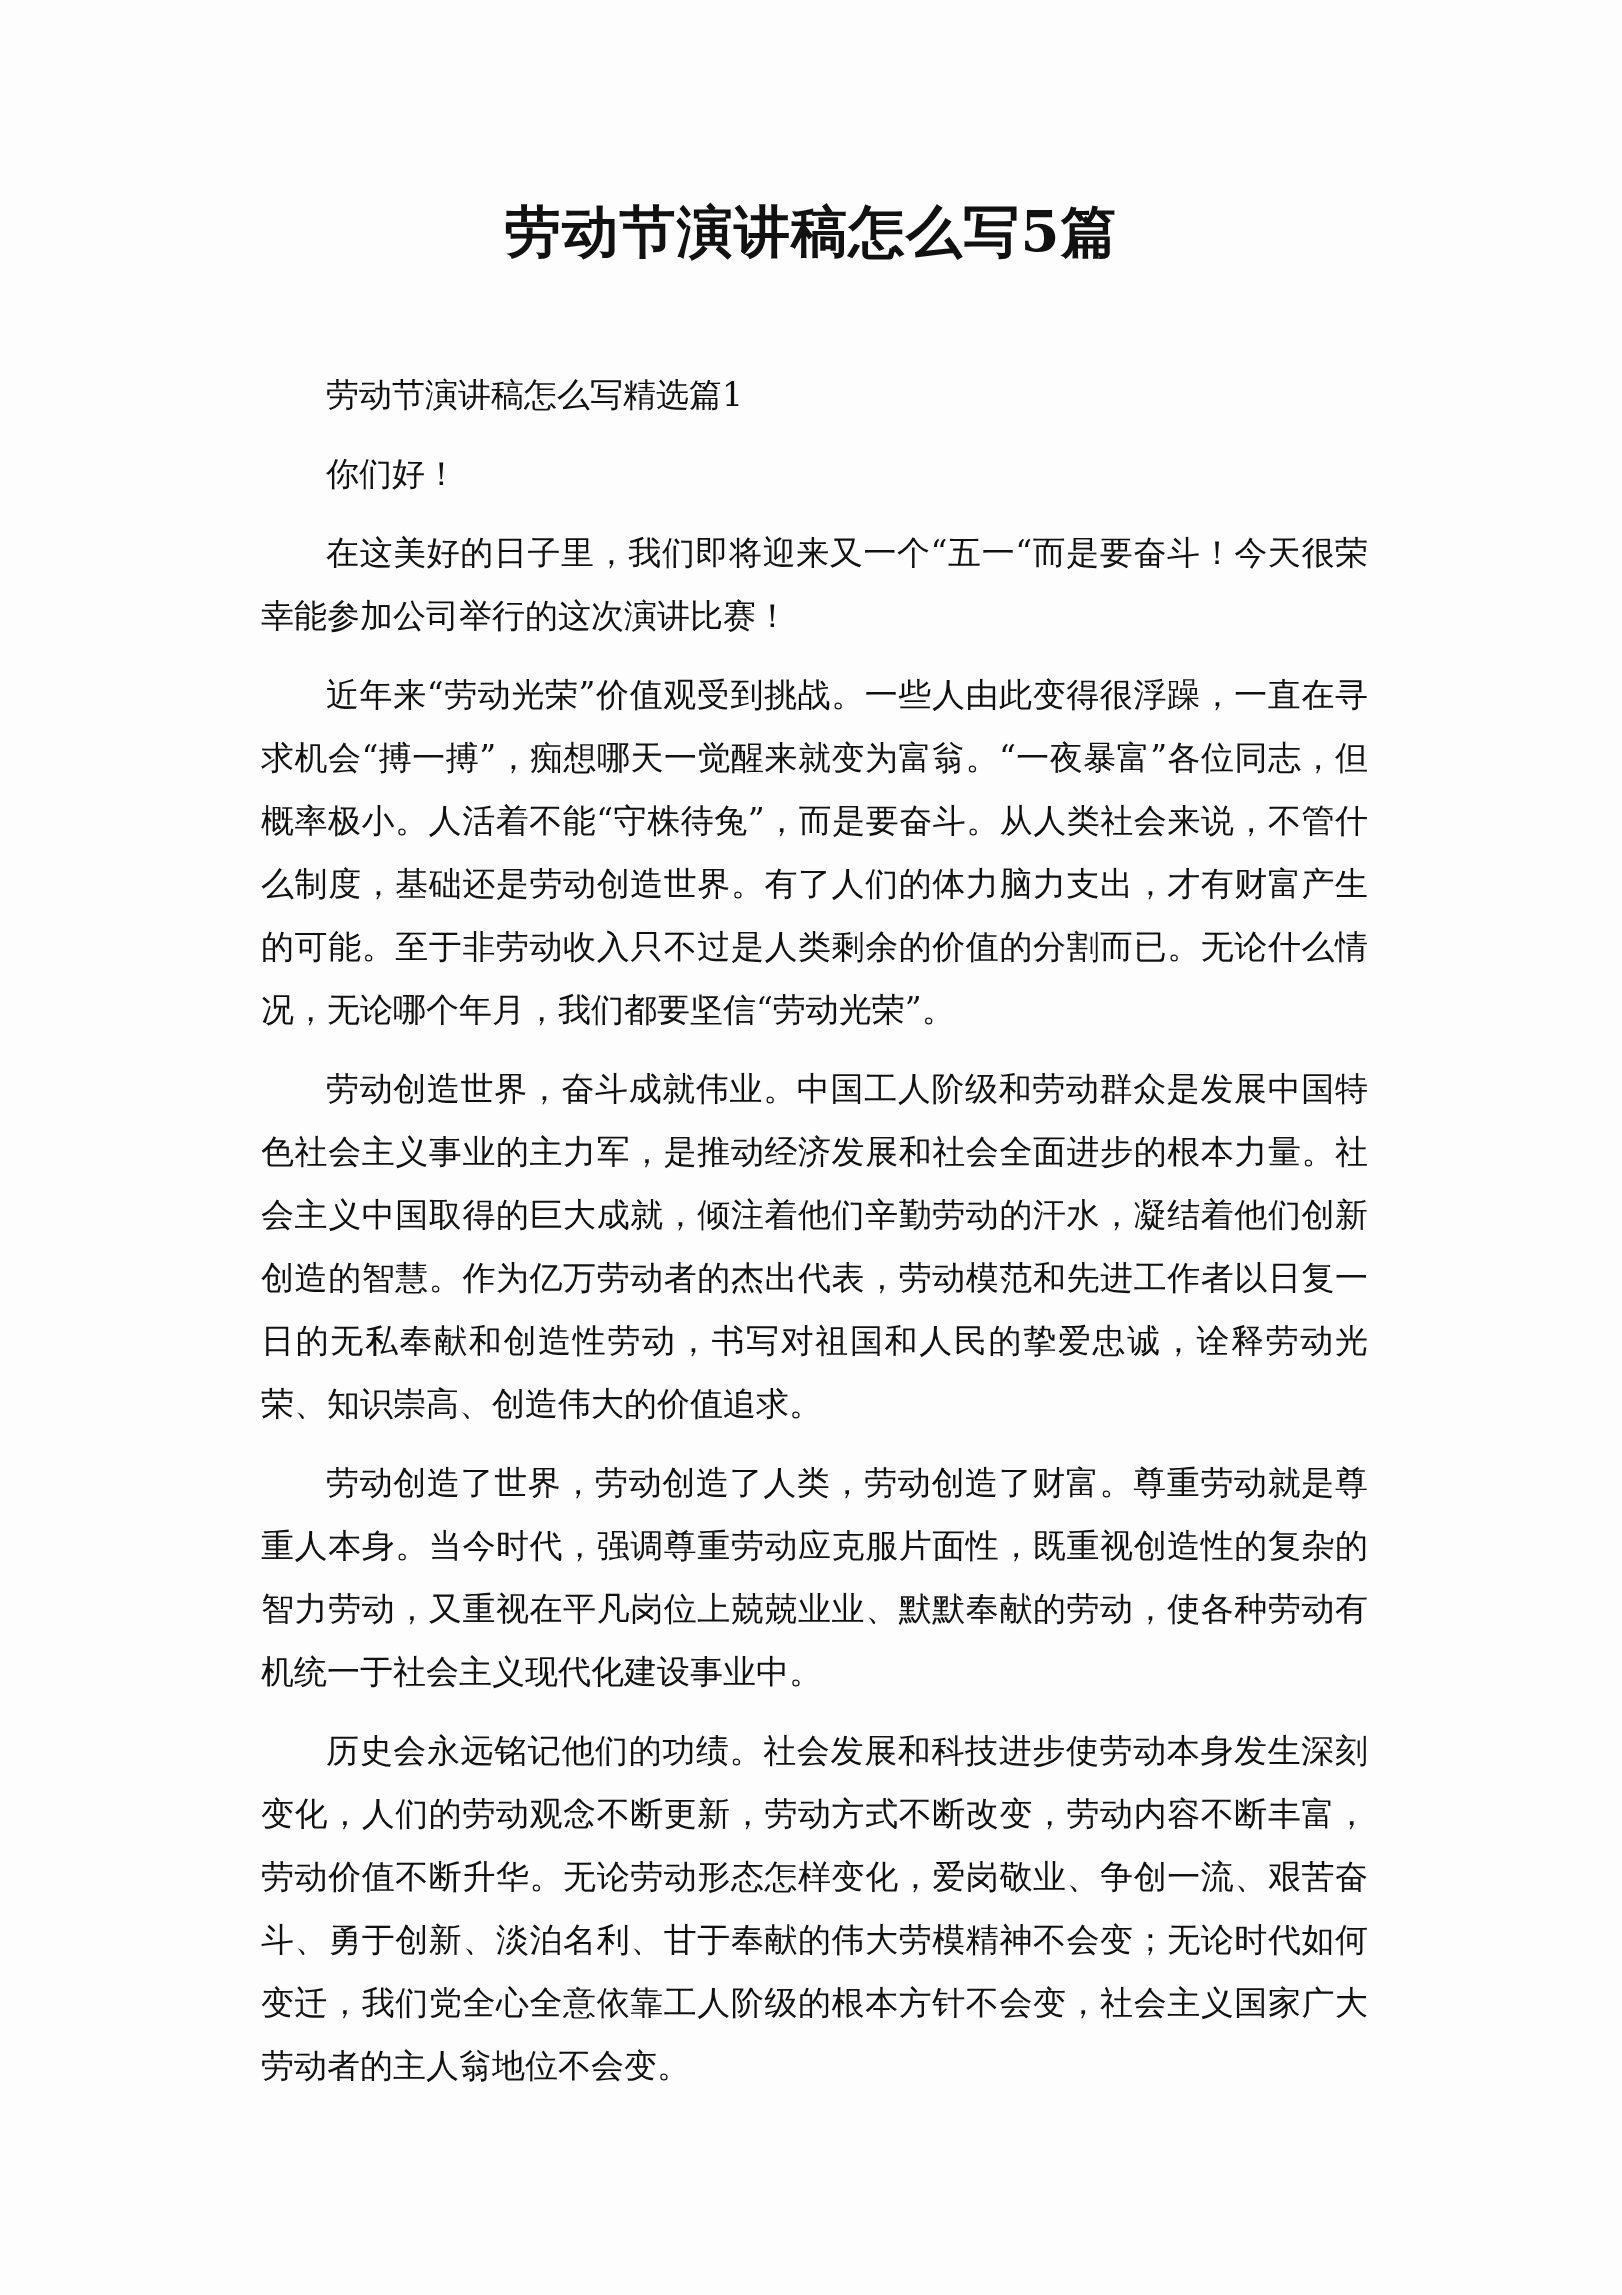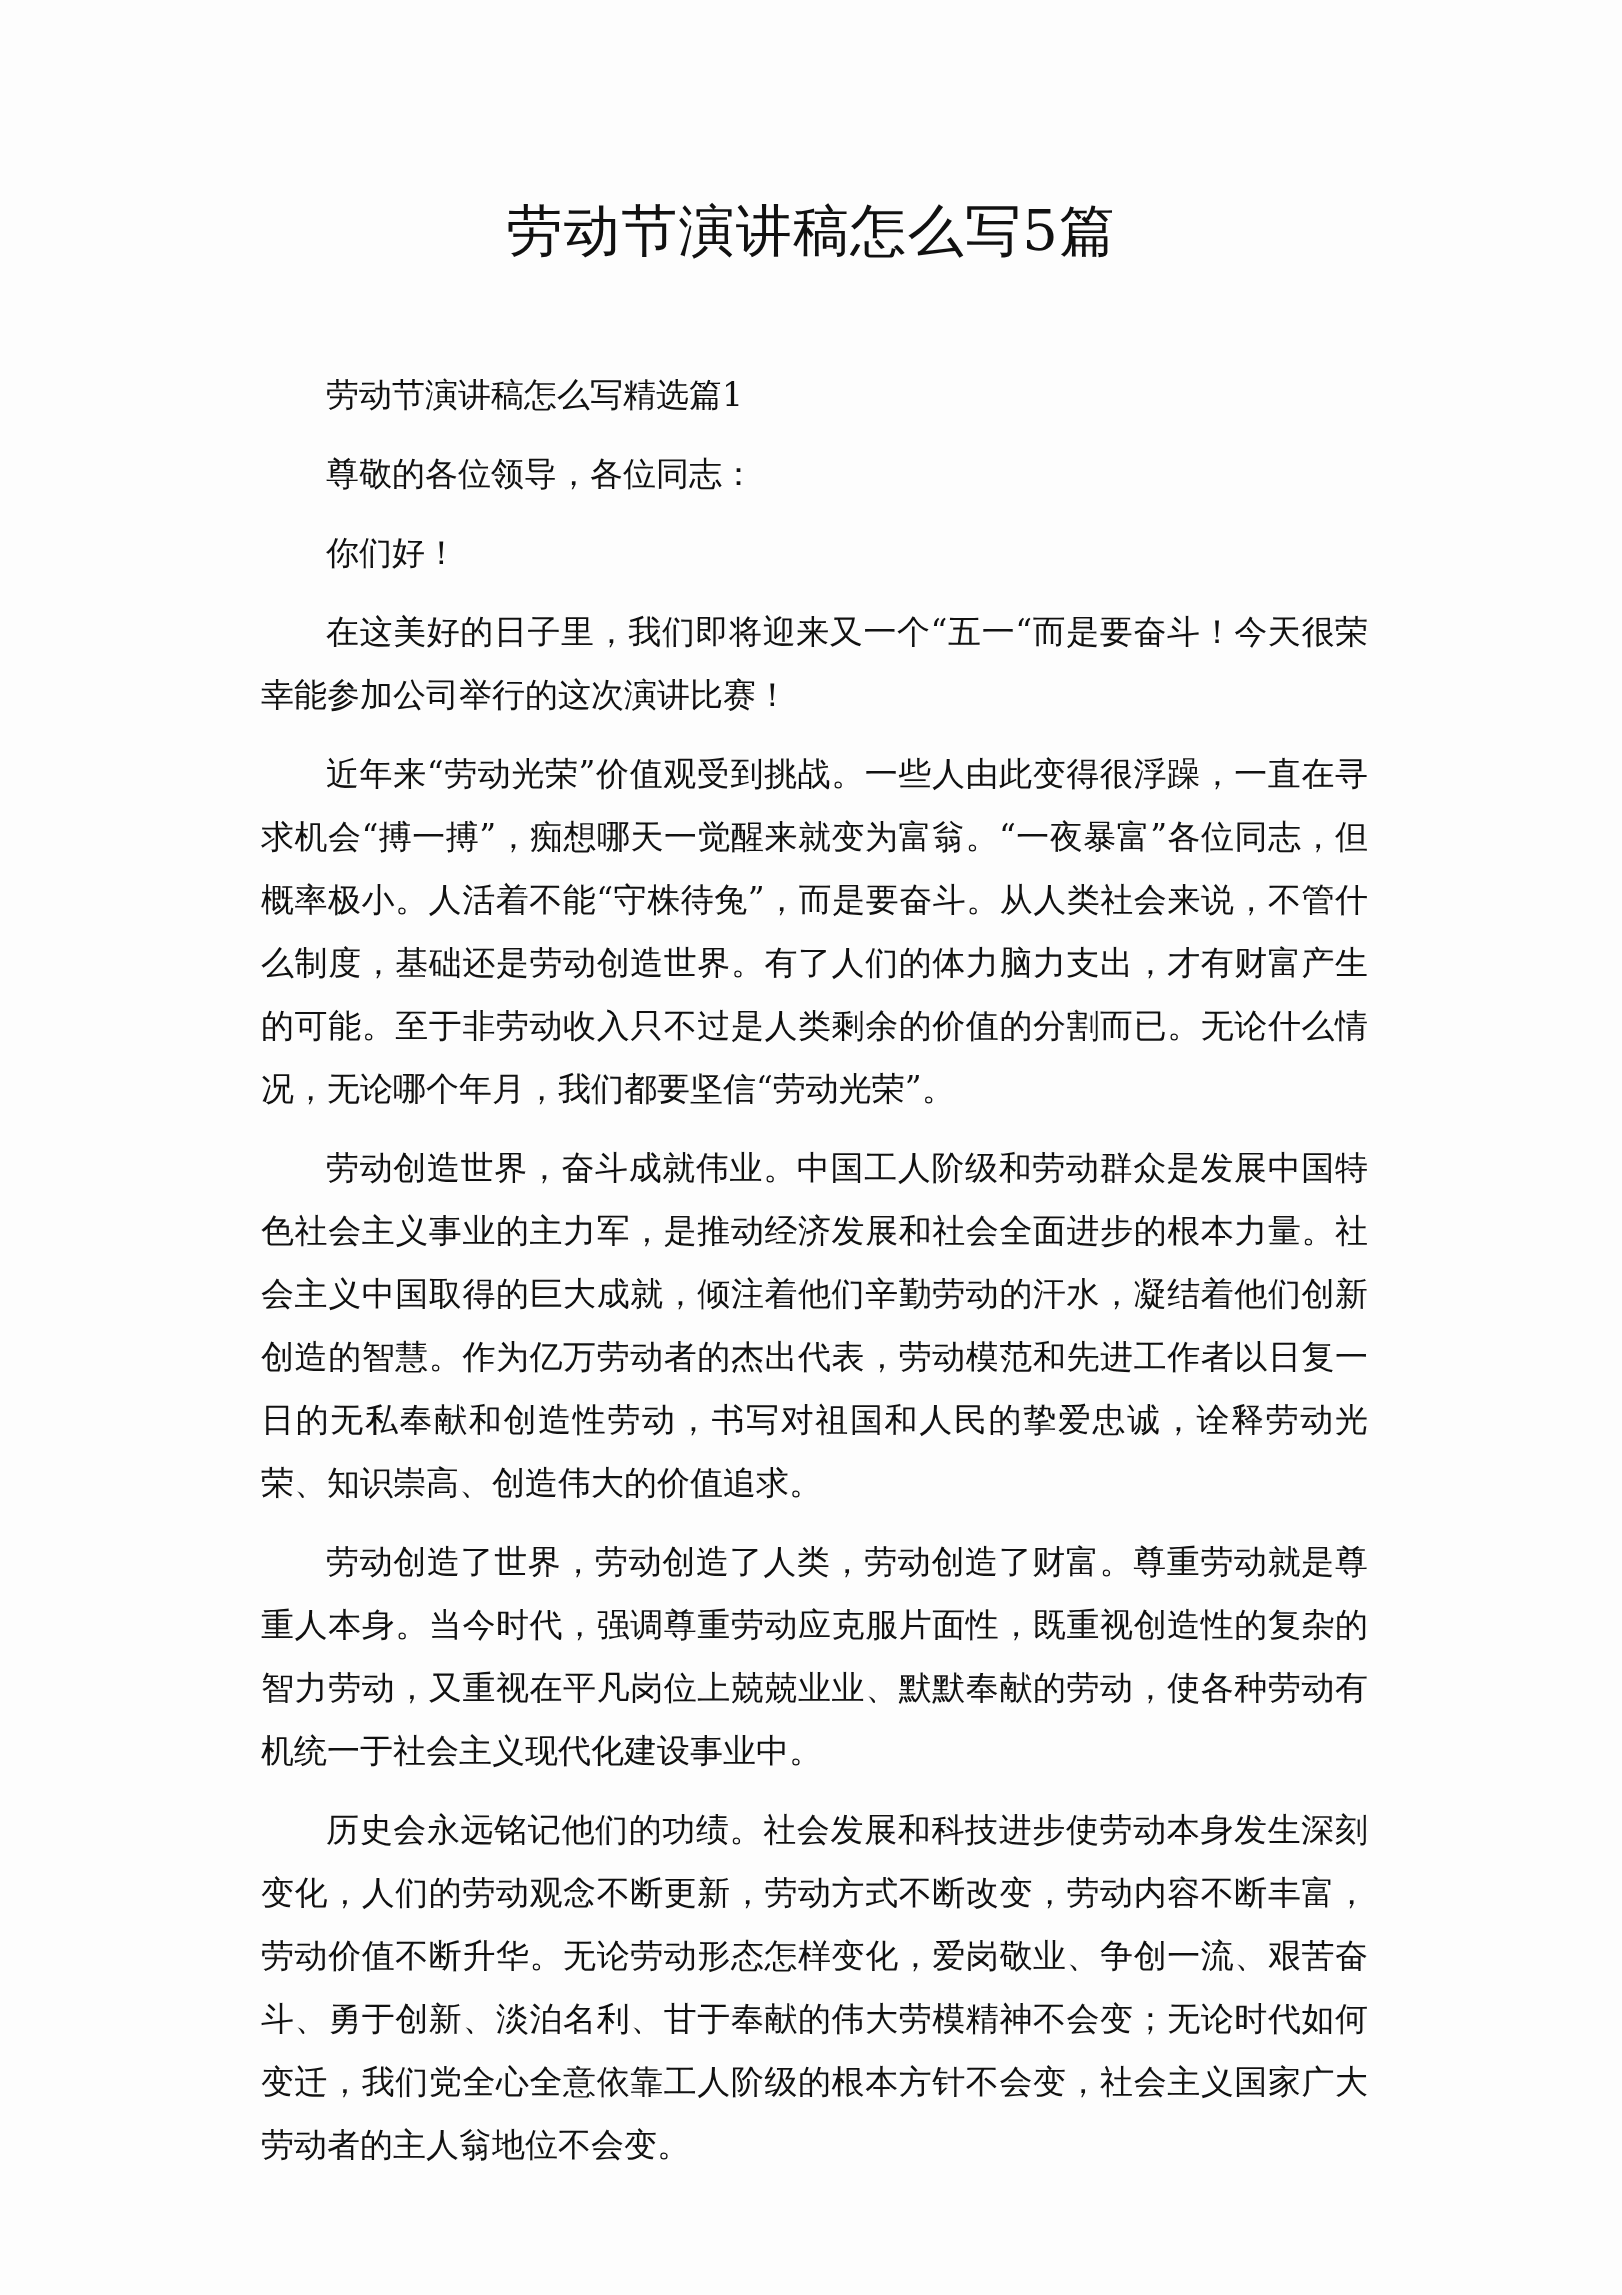--- a/index.html
+++ b/index.html
@@ -23,21 +23,21 @@
       background: #fdfdfd;
     }
     .title {
       position: absolute;
       top: 195px;
       left: 0;
       width: 1623px;
       text-align: center;
       font-size: 56px;
       line-height: 72px;
-      font-weight: normal;
+      font-weight: bold;
       letter-spacing: 1.3px;
       margin: 0;
     }
     .body {
       position: absolute;
       left: 245px;
       top: 347px;
       width: 1139px;
       font-size: 33px;
       line-height: 63px;
@@ -49,21 +49,20 @@
     }
   </style>
 </head>
 <body>
 
 <div class="page">
   <h1 class="title">劳动节演讲稿怎么写5篇</h1>
 
   <div class="body">
     <p class="para">劳动节演讲稿怎么写精选篇1</p>
-    <p class="para">尊敬的各位领导，各位同志：</p>
     <p class="para">你们好！</p>
     <p class="para">在这美好的日子里，我们即将迎来又一个“五一“而是要奋斗！今天很荣幸能参加公司举行的这次演讲比赛！</p>
     <p class="para">近年来“劳动光荣”价值观受到挑战。一些人由此变得很浮躁，一直在寻求机会“搏一搏”，痴想哪天一觉醒来就变为富翁。“一夜暴富”各位同志，但概率极小。人活着不能“守株待兔”，而是要奋斗。从人类社会来说，不管什么制度，基础还是劳动创造世界。有了人们的体力脑力支出，才有财富产生的可能。至于非劳动收入只不过是人类剩余的价值的分割而已。无论什么情况，无论哪个年月，我们都要坚信“劳动光荣”。</p>
     <p class="para">劳动创造世界，奋斗成就伟业。中国工人阶级和劳动群众是发展中国特色社会主义事业的主力军，是推动经济发展和社会全面进步的根本力量。社会主义中国取得的巨大成就，倾注着他们辛勤劳动的汗水，凝结着他们创新创造的智慧。作为亿万劳动者的杰出代表，劳动模范和先进工作者以日复一日的无私奉献和创造性劳动，书写对祖国和人民的挚爱忠诚，诠释劳动光荣、知识崇高、创造伟大的价值追求。</p>
     <p class="para">劳动创造了世界，劳动创造了人类，劳动创造了财富。尊重劳动就是尊重人本身。当今时代，强调尊重劳动应克服片面性，既重视创造性的复杂的智力劳动，又重视在平凡岗位上兢兢业业、默默奉献的劳动，使各种劳动有机统一于社会主义现代化建设事业中。</p>
     <p class="para">历史会永远铭记他们的功绩。社会发展和科技进步使劳动本身发生深刻变化，人们的劳动观念不断更新，劳动方式不断改变，劳动内容不断丰富，劳动价值不断升华。无论劳动形态怎样变化，爱岗敬业、争创一流、艰苦奋斗、勇于创新、淡泊名利、甘于奉献的伟大劳模精神不会变；无论时代如何变迁，我们党全心全意依靠工人阶级的根本方针不会变，社会主义国家广大劳动者的主人翁地位不会变。</p>
   </div>
 </div>
 
 

